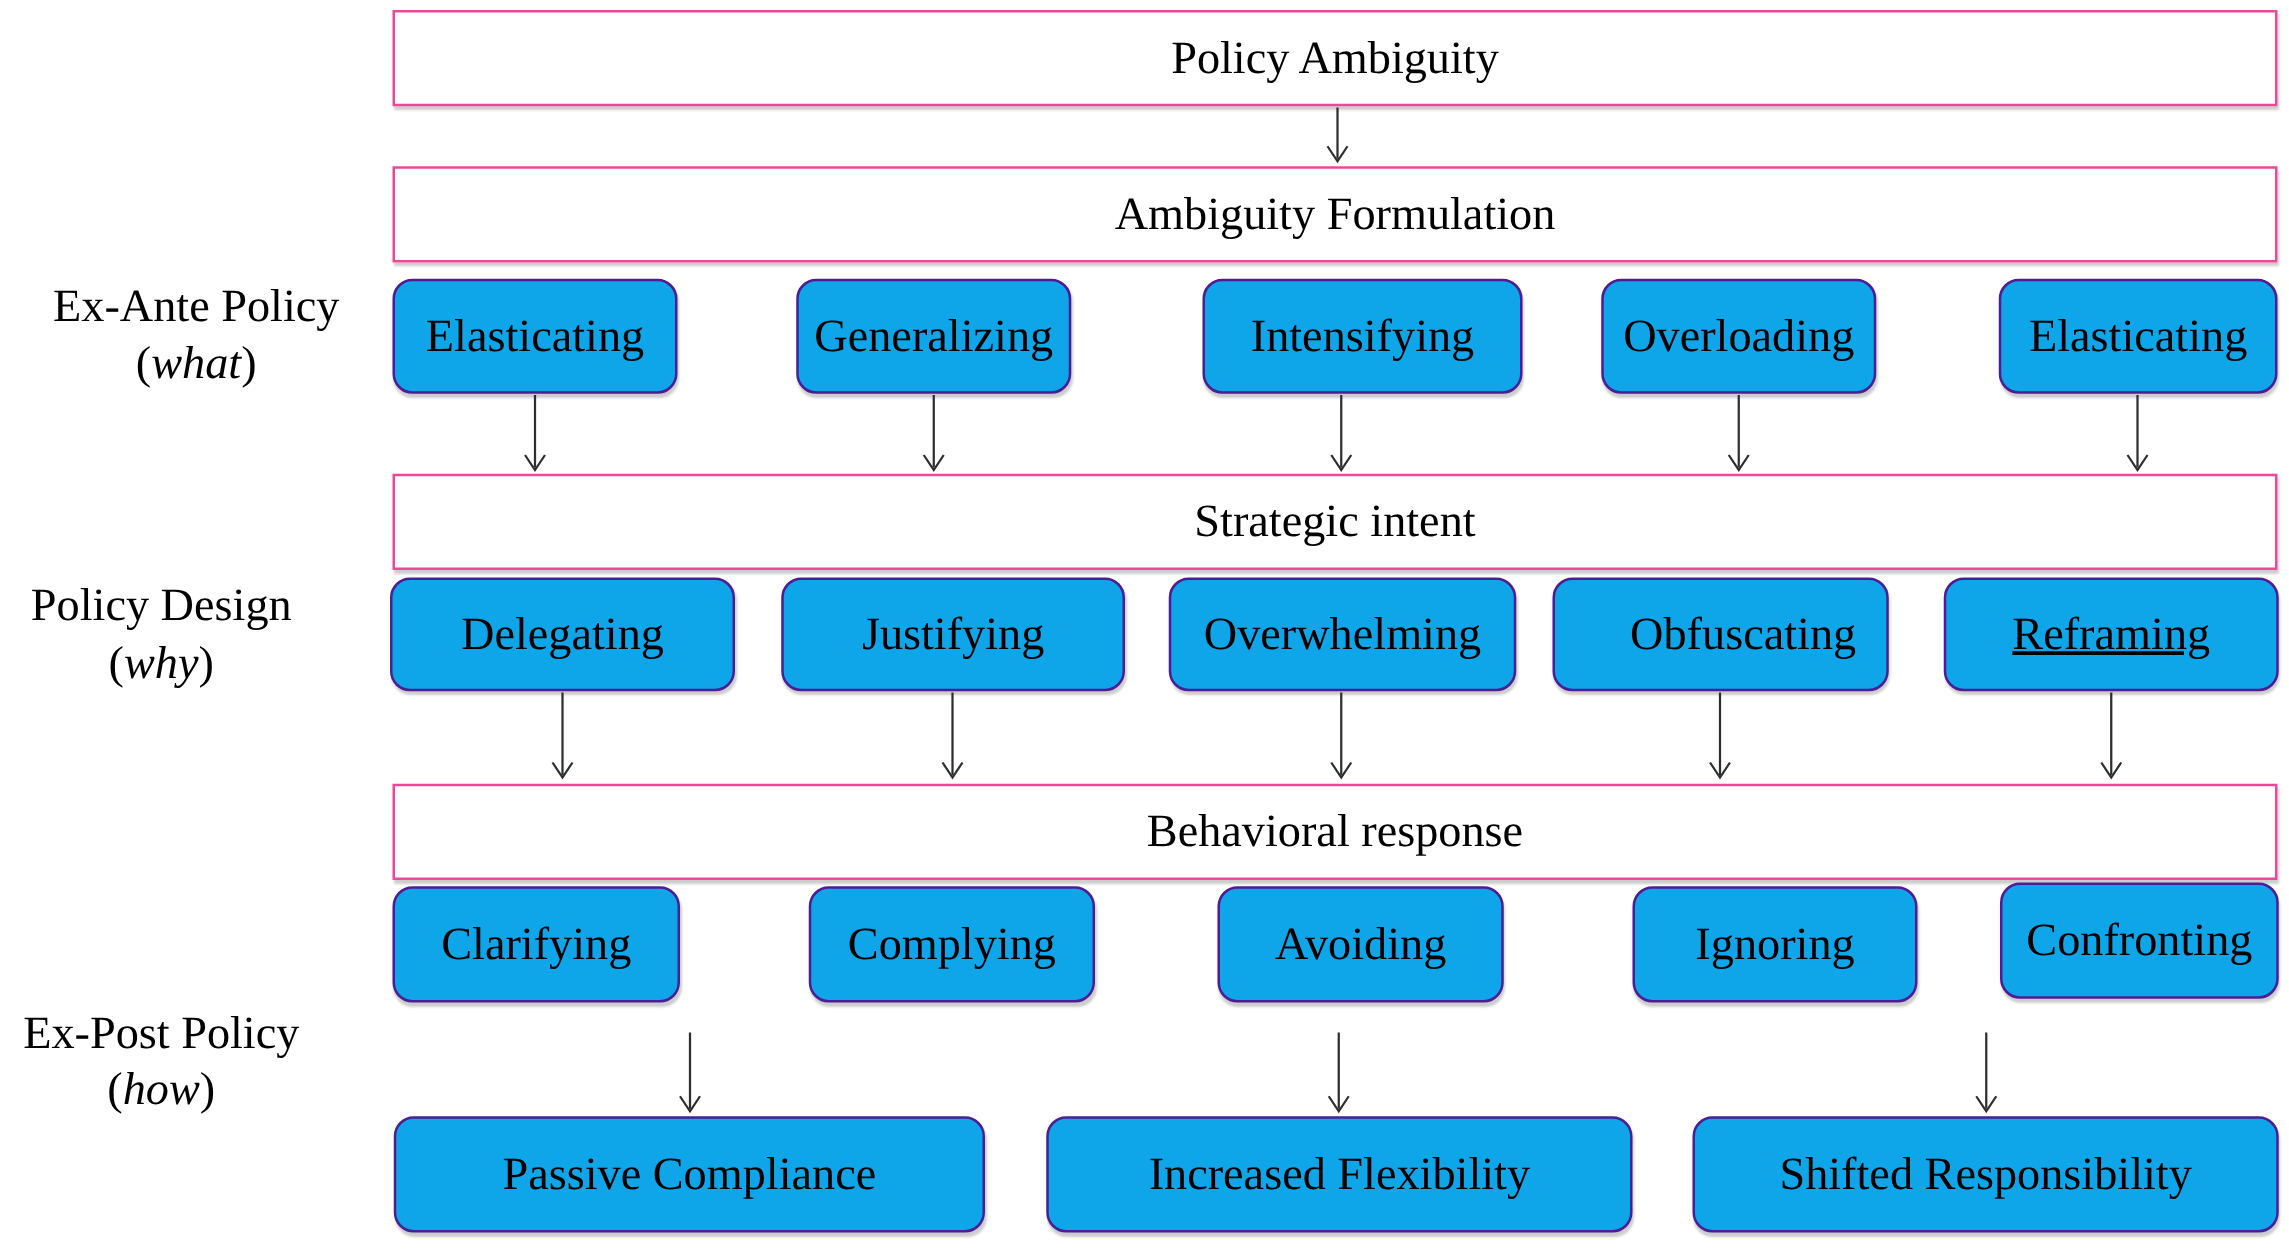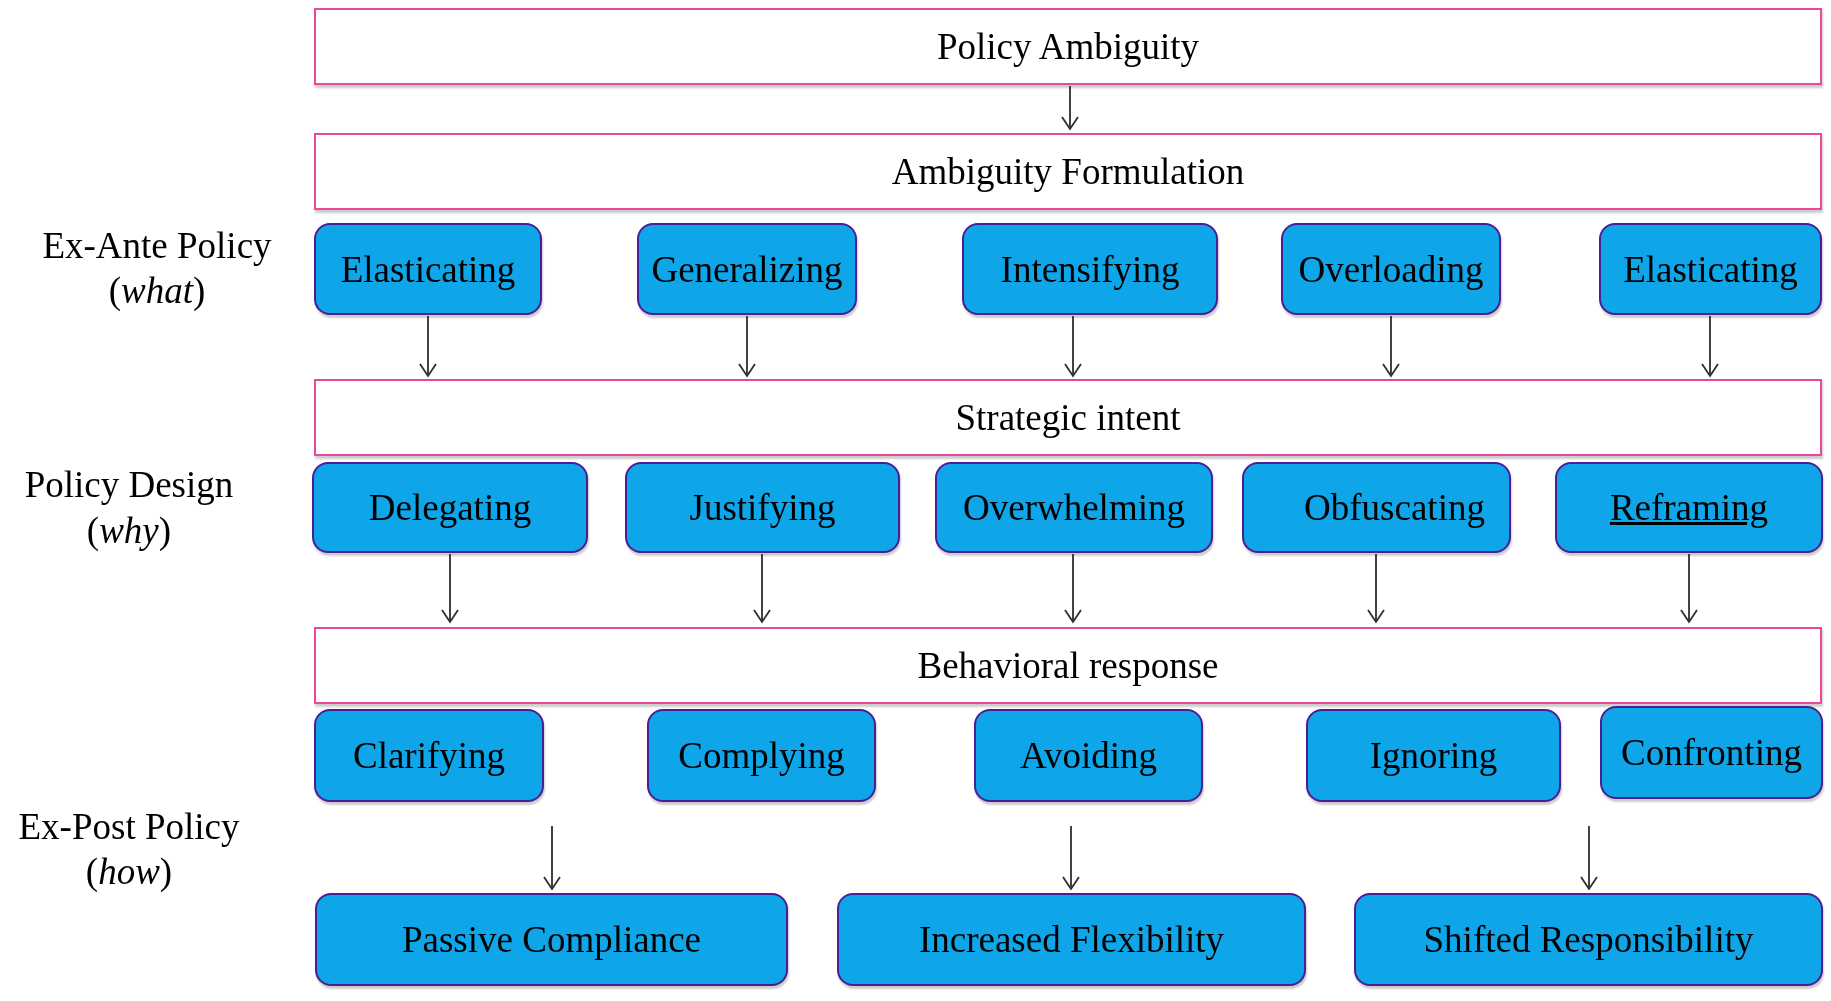--- a/index.html
+++ b/index.html
@@ -87,21 +87,21 @@
 
   <div class="node" style="left:312px;top:462px;width:276px;height:91px;">Delegating</div>
   <div class="node" style="left:625px;top:462px;width:275px;height:91px;">Justifying</div>
   <div class="node" style="left:935px;top:462px;width:278px;height:91px;">Overwhelming</div>
   <div class="node" style="left:1242px;top:462px;width:269px;height:91px;padding-left:36px;">Obfuscating</div>
   <div class="node" style="left:1555px;top:462px;width:268px;height:91px;text-decoration:underline;">Reframing</div>
 
   <div class="node" style="left:314px;top:709px;width:230px;height:93px;">Clarifying</div>
   <div class="node" style="left:647px;top:709px;width:229px;height:93px;">Complying</div>
   <div class="node" style="left:974px;top:709px;width:229px;height:93px;">Avoiding</div>
-  <div class="node" style="left:1306px;top:709px;width:255px;height:93px;">Ignoring</div>
+  <div class="node" style="left:1306px;top:709px;width:228px;height:93px;">Ignoring</div>
   <div class="node" style="left:1600px;top:706px;width:223px;height:93px;">Confronting</div>
 
   <div class="node" style="left:315px;top:893px;width:473px;height:93px;">Passive Compliance</div>
   <div class="node" style="left:837px;top:893px;width:469px;height:93px;">Increased Flexibility</div>
   <div class="node" style="left:1354px;top:893px;width:469px;height:93px;">Shifted Responsibility</div>
 
   <div class="side-label" style="top:222px;height:92px;margin-left:28px;">
     <span>Ex-Ante Policy</span>
     <span><span>(</span><span class="kw">what</span><span>)</span></span>
   </div>

